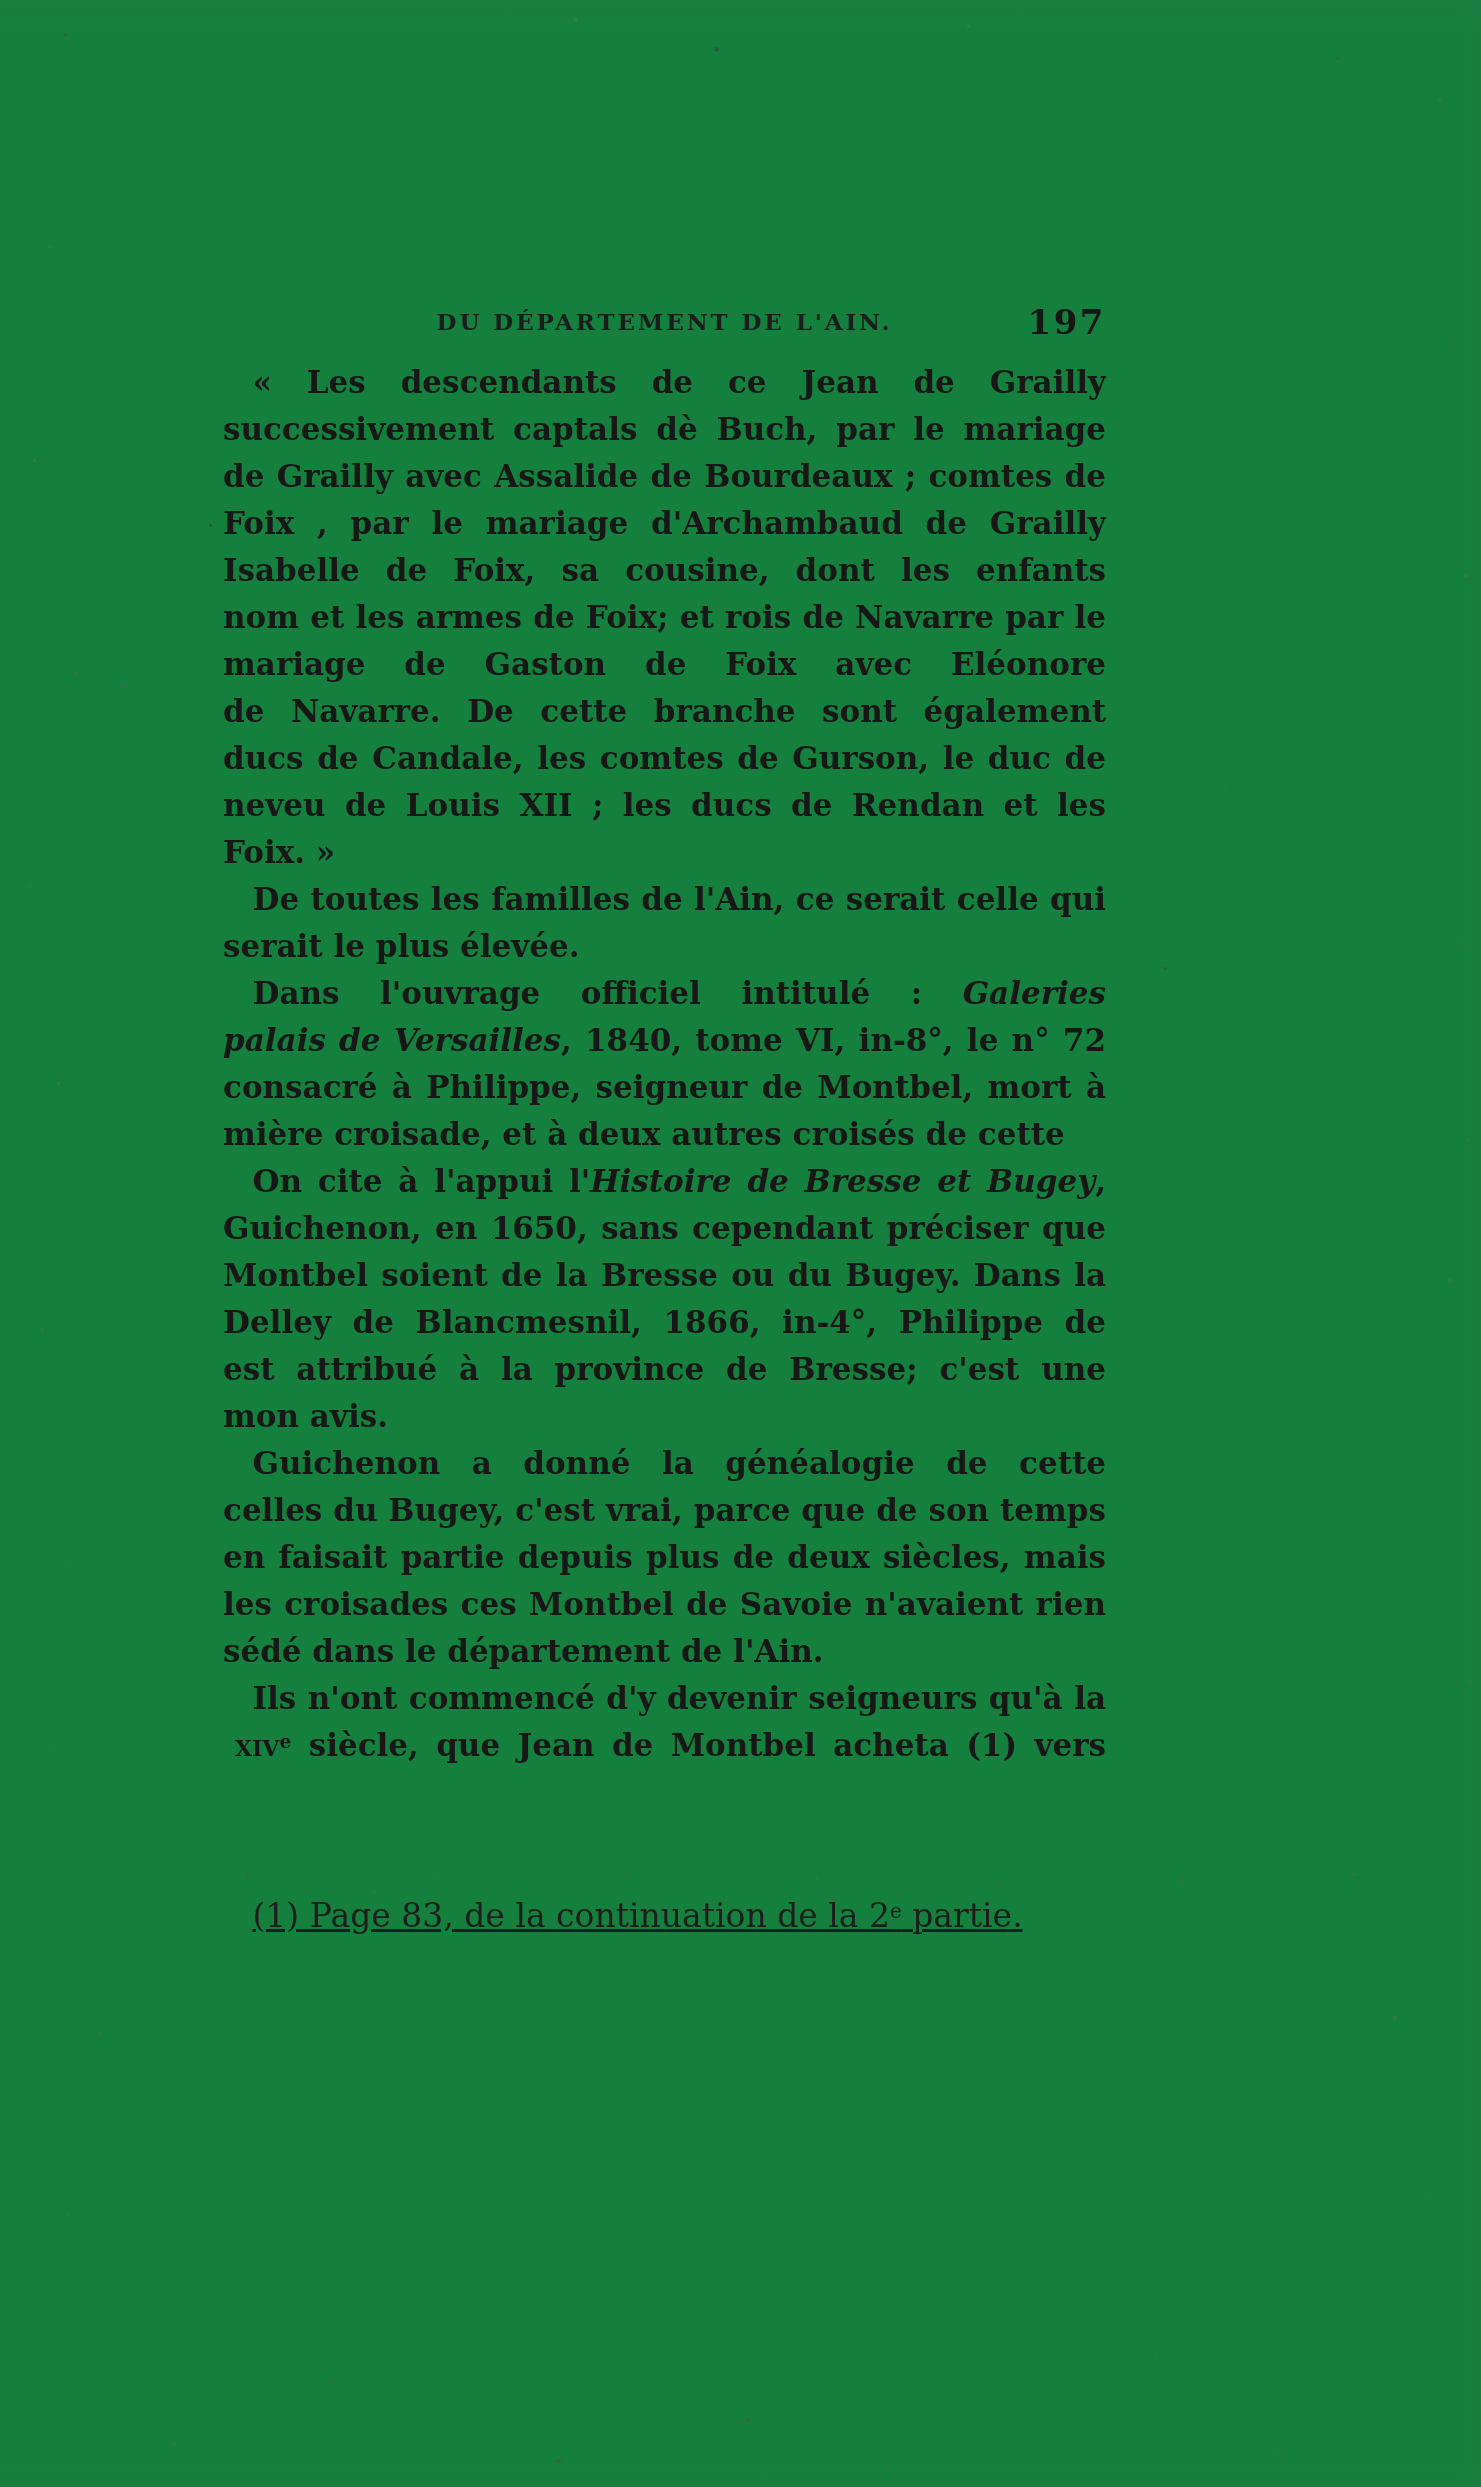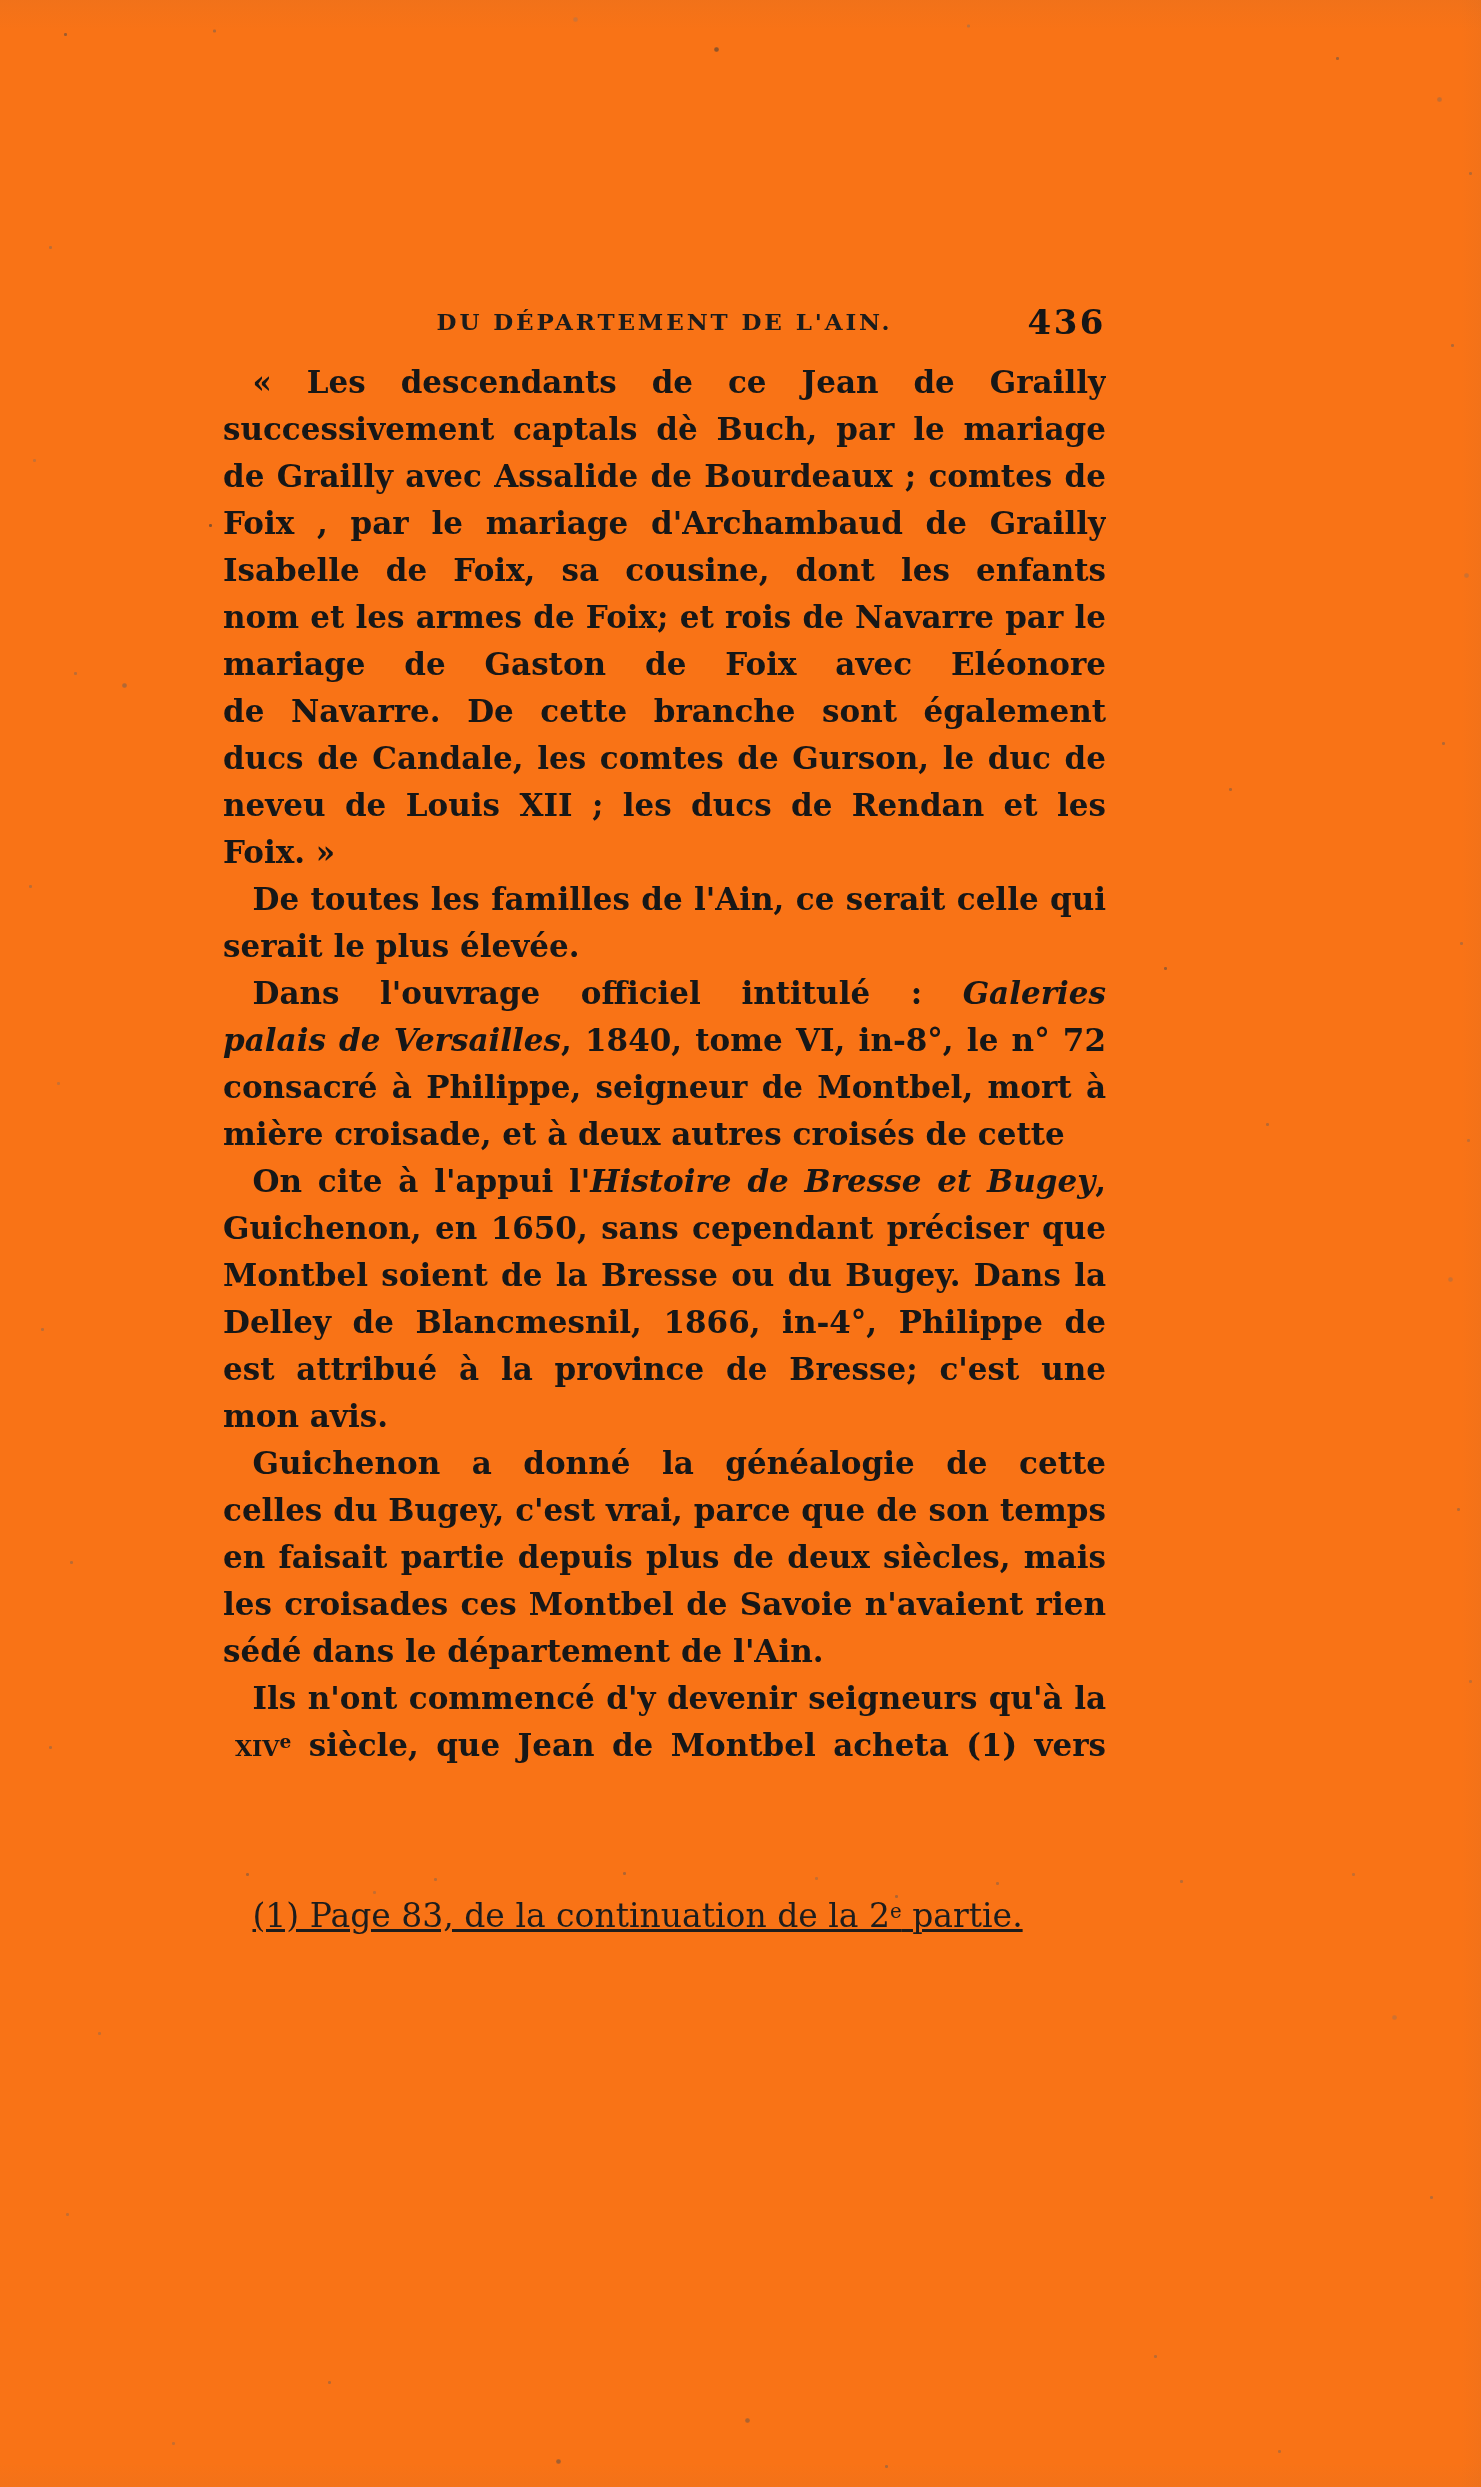--- a/index.html
+++ b/index.html
@@ -4,21 +4,21 @@
 <style>
   html,body{margin:0;padding:0;}
   body{
     width:1482px;height:2487px;
     background:#ffffff;
     font-family:"DejaVu Serif", serif;
   }
   .page{
     position:relative;
     width:1482px;height:2487px;
-    background:#f97316;
+    background:#15803d;
     overflow:hidden;
     color:#1b1b1b;
   }
   
   .page::before{
     content:"";
     position:absolute;inset:0;
     background:
       linear-gradient(to bottom, rgba(90,90,90,0.05), rgba(0,0,0,0) 31px),
       linear-gradient(to top, rgba(90,90,90,0.04), rgba(0,0,0,0) 24.6px),
@@ -146,21 +146,21 @@
 </style>
 </head>
 <body>
 
 <div class="page">
 
   <div class="speckles"></div>
 
   <div class="running-header">
     <span class="running-title">DU DÉPARTEMENT DE L'AIN.</span>
-    <span class="page-number">436</span>
+    <span class="page-number">197</span>
   </div>
 
   <div class="body-text">
       <div class="line indent just"><span>« Les descendants de ce Jean de Grailly devinrent</span></div>
       <div class="line just"><span>successivement captals dè Buch, par le mariage de Pierre</span></div>
       <div class="line just"><span>de Grailly avec Assalide de Bourdeaux ; comtes de</span></div>
       <div class="line just"><span>Foix , par le mariage d'Archambaud de Grailly avec</span></div>
       <div class="line just"><span>Isabelle de Foix, sa cousine, dont les enfants prirent le</span></div>
       <div class="line just"><span>nom et les armes de Foix; et rois de Navarre par le</span></div>
       <div class="line just"><span>mariage de Gaston de Foix avec Eléonore D'Aragon, reine</span></div>

